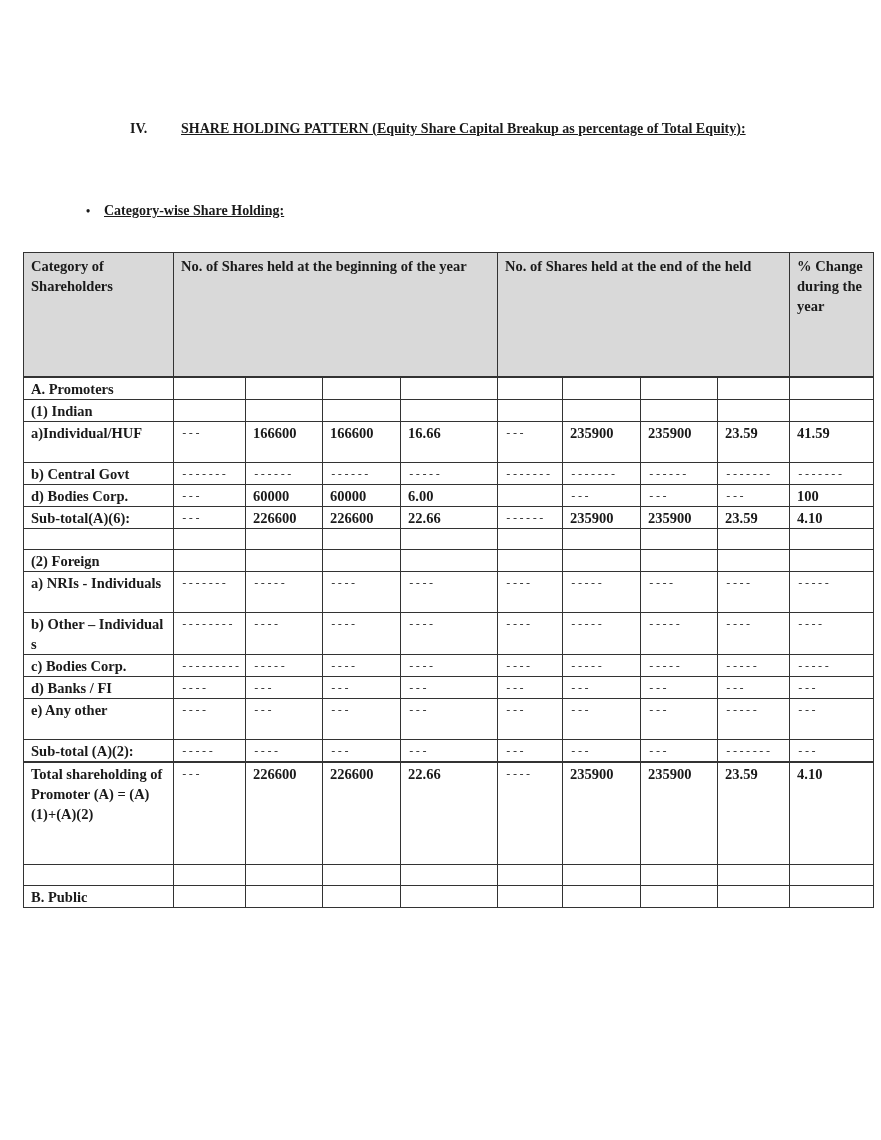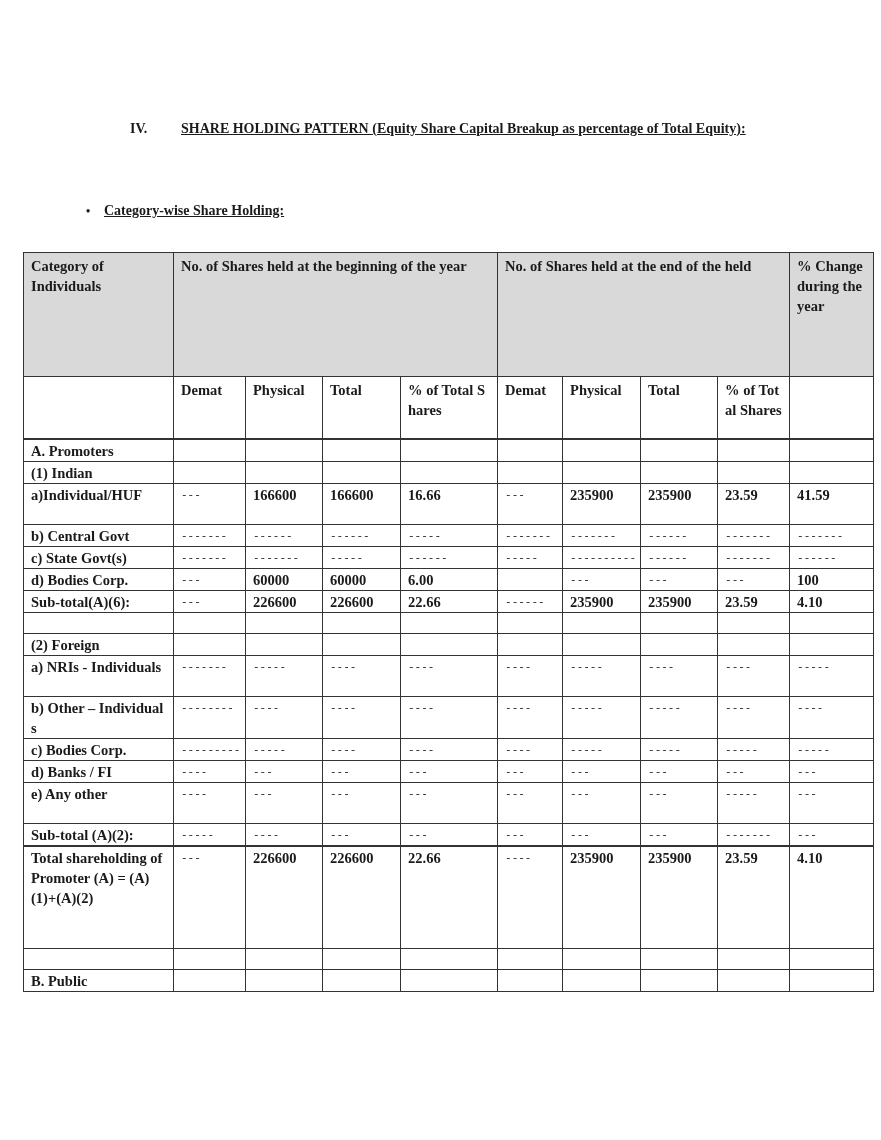--- a/index.html
+++ b/index.html
@@ -116,37 +116,25 @@
     <col style="width:78px">
     <col style="width:97px">
     <col style="width:65px">
     <col style="width:78px">
     <col style="width:77px">
     <col style="width:72px">
     <col style="width:84px">
   </colgroup>
   <tbody id="tbody">
     <tr class="hdr1">
-      <td>Category of Individuals</td>
+      <td>Category of Shareholders</td>
       <td colspan="4">No. of Shares held at the beginning of the year</td>
       <td colspan="4">No. of Shares held at the end of the held</td>
       <td>% Change during the year</td>
     </tr>
-    <tr class="hdr2">
-      <td></td>
-      <td>Demat</td>
-      <td>Physical</td>
-      <td>Total</td>
-      <td>% of Total Shares</td>
-      <td>Demat</td>
-      <td>Physical</td>
-      <td>Total</td>
-      <td>% of Total Shares</td>
-      <td></td>
-    </tr>
   <tr class="h21 thick-top">
         <td>A. Promoters</td>
         <td></td>
         <td></td>
         <td></td>
         <td></td>
         <td></td>
         <td></td>
         <td></td>
         <td></td>
@@ -180,32 +168,20 @@
         <td>b) Central Govt</td>
         <td class="dash">-------</td>
         <td class="dash">------</td>
         <td class="dash">------</td>
         <td class="dash">-----</td>
         <td class="dash">-------</td>
         <td class="dash">-------</td>
         <td class="dash">------</td>
         <td class="dash">-------</td>
         <td class="dash">-------</td>
-      </tr>
-      <tr class="h21">
-        <td>c) State Govt(s)</td>
-        <td class="dash">-------</td>
-        <td class="dash">-------</td>
-        <td class="dash">-----</td>
-        <td class="dash">------</td>
-        <td class="dash">-----</td>
-        <td class="dash">----------</td>
-        <td class="dash">------</td>
-        <td class="dash">-------</td>
-        <td class="dash">------</td>
       </tr>
       <tr class="h21">
         <td>d) Bodies Corp.</td>
         <td class="dash">---</td>
         <td>60000</td>
         <td>60000</td>
         <td>6.00</td>
         <td></td>
         <td class="dash">---</td>
         <td class="dash">---</td>

